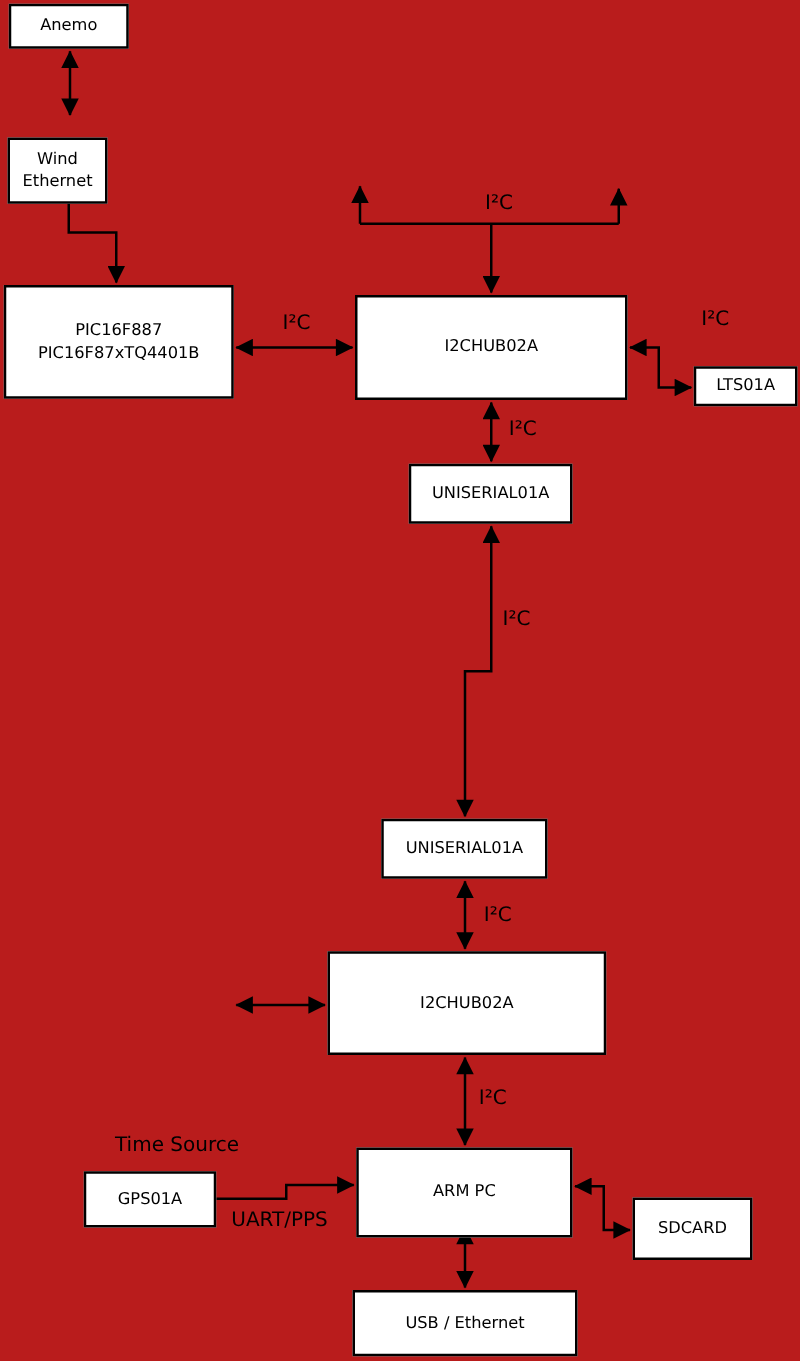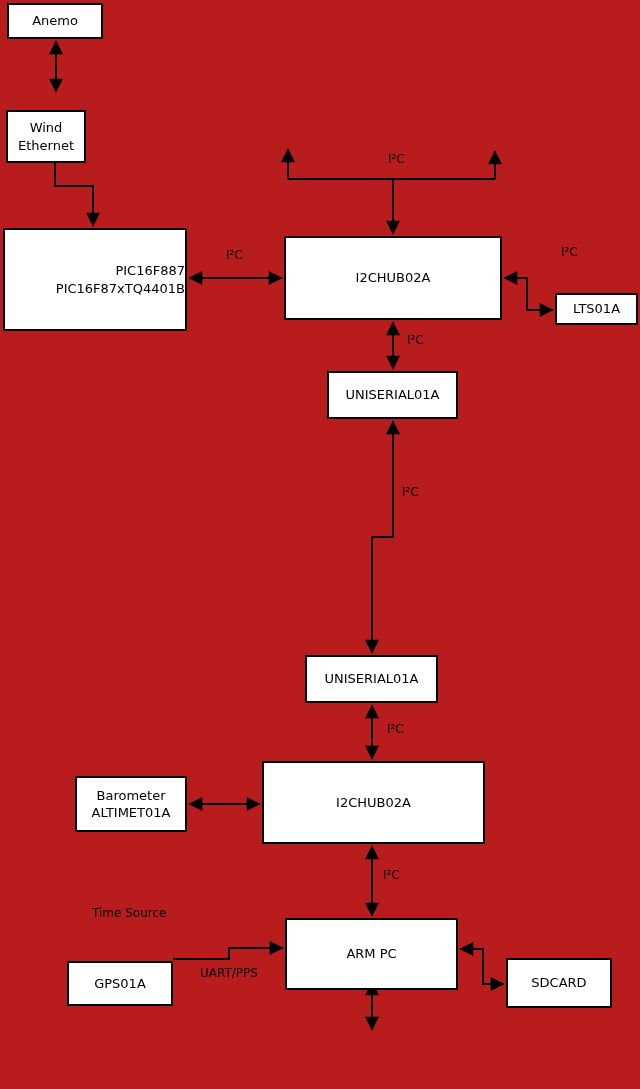--- a/index.html
+++ b/index.html
@@ -27,21 +27,21 @@
     align-items:center;
     justify-content:center;
     text-align:center;
     font-size:13px;
     line-height:1.32;
     color:#000000;
     z-index:2;
   }
   .lbl{
     position:absolute;
-    font-size:12px;
+    font-size:16px;
     color:#000000;
     white-space:nowrap;
     z-index:3;
   }
 </style>
 </head>
 <body>
 
 <div id="canvas">
 
@@ -87,21 +87,21 @@
 
   <div class="node" style="left:7px;top:3px;width:96px;height:36px;">
     <span>Anemo</span>
   </div>
 
   <div class="node" style="left:6px;top:94px;width:80px;height:53px;margin-top:16px;">
     <span>Wind</span>
     <span>Ethernet</span>
   </div>
 
-  <div class="node" style="left:3px;top:228px;width:184px;height:103px;align-items:flex-end;">
+  <div class="node" style="left:3px;top:228px;width:184px;height:91px;">
     <span>PIC16F887</span>
     <span>PIC16F87xTQ4401B</span>
   </div>
 
 
 
   <div class="node" style="left:284px;top:236px;width:218px;height:84px;">
     <span>I2CHUB02A</span>
   </div>
 
@@ -114,41 +114,40 @@
   </div>
 
   <div class="node" style="left:305px;top:655px;width:133px;height:48px;">
     <span>UNISERIAL01A</span>
   </div>
 
   <div class="node" style="left:262px;top:761px;width:223px;height:83px;">
     <span>I2CHUB02A</span>
   </div>
 
-  <div class="node" style="left:75px;top:776px;width:112px;height:56px;">
-    <span>Barometer</span>
-    <span>ALTIMET01A</span>
-  </div>
 
-  <div class="node" style="left:67px;top:937px;width:106px;height:45px;margin-top:24px;">
+  <div class="node" style="left:67px;top:937px;width:106px;height:45px;">
     <span>GPS01A</span>
   </div>
 
   <div class="node" style="left:285px;top:918px;width:173px;height:72px;">
     <span>ARM PC</span>
   </div>
 
-  <div class="node" style="left:506px;top:958px;width:106px;height:50px;">
+  <div class="node" style="left:506px;top:958px;width:96px;height:50px;">
     <span>SDCARD</span>
   </div>
 
+  <div class="node" style="left:282px;top:1032px;width:180px;height:53px;">
+    <span>USB / Ethernet</span>
+  </div>
 
   <div class="lbl" style="left:388px;top:152px;">I²C</div>
   <div class="lbl" style="left:226px;top:248px;">I²C</div>
   <div class="lbl" style="left:561px;top:245px;">I²C</div>
   <div class="lbl" style="left:407px;top:333px;">I²C</div>
   <div class="lbl" style="left:402px;top:485px;">I²C</div>
   <div class="lbl" style="left:387px;top:722px;">I²C</div>
   <div class="lbl" style="left:383px;top:868px;">I²C</div>
-  <div class="lbl" style="left:200px;top:966px;">UART/PPS</div>
+  <div class="lbl" style="left:185px;top:966px;">UART/PPS</div>
   <div class="lbl" style="left:92px;top:906px;">Time Source</div>
 
 </div>
 
 </body></html>

